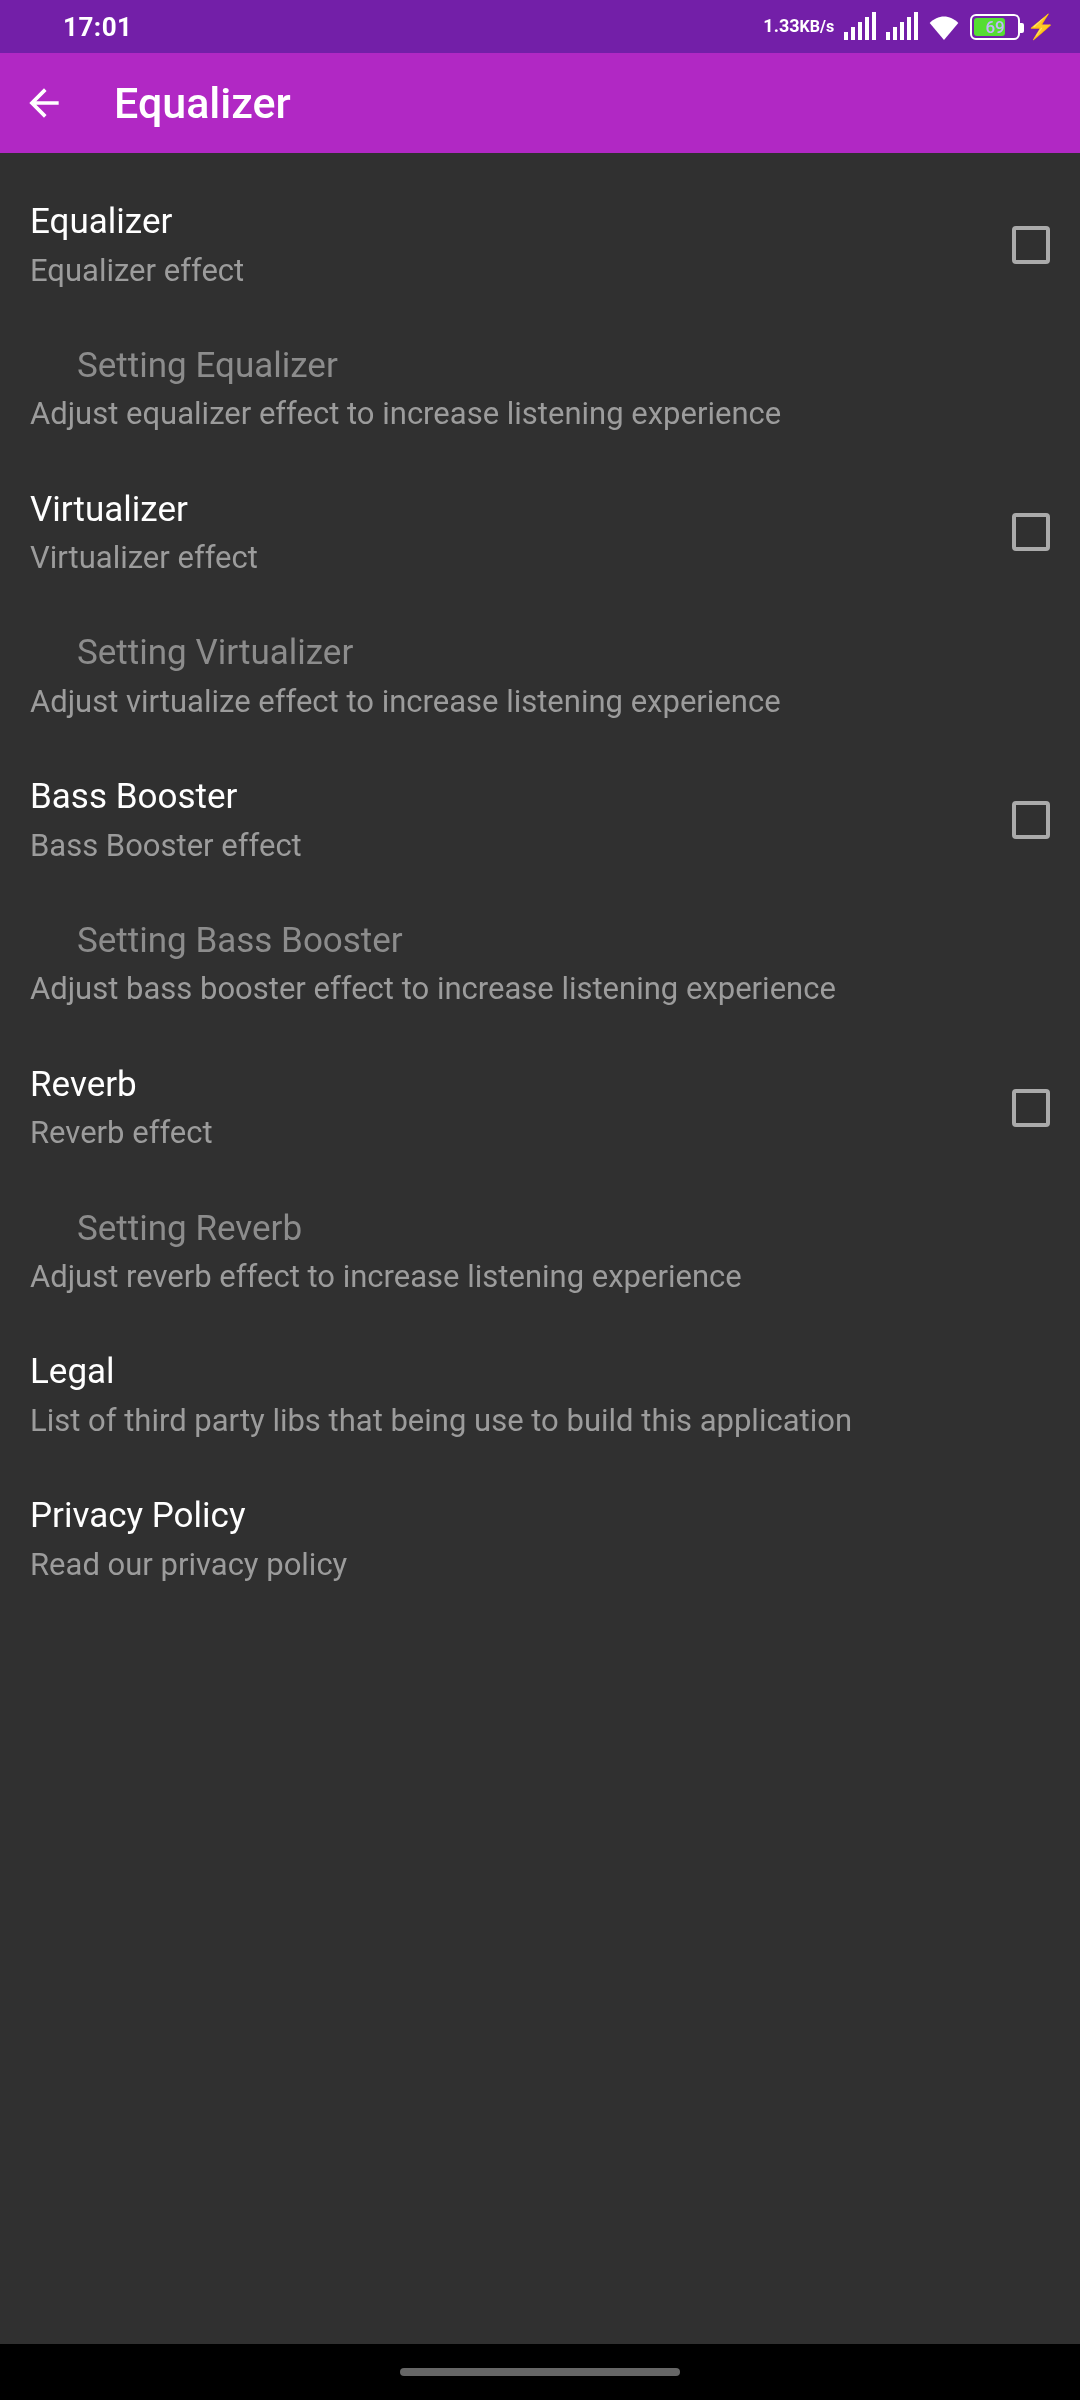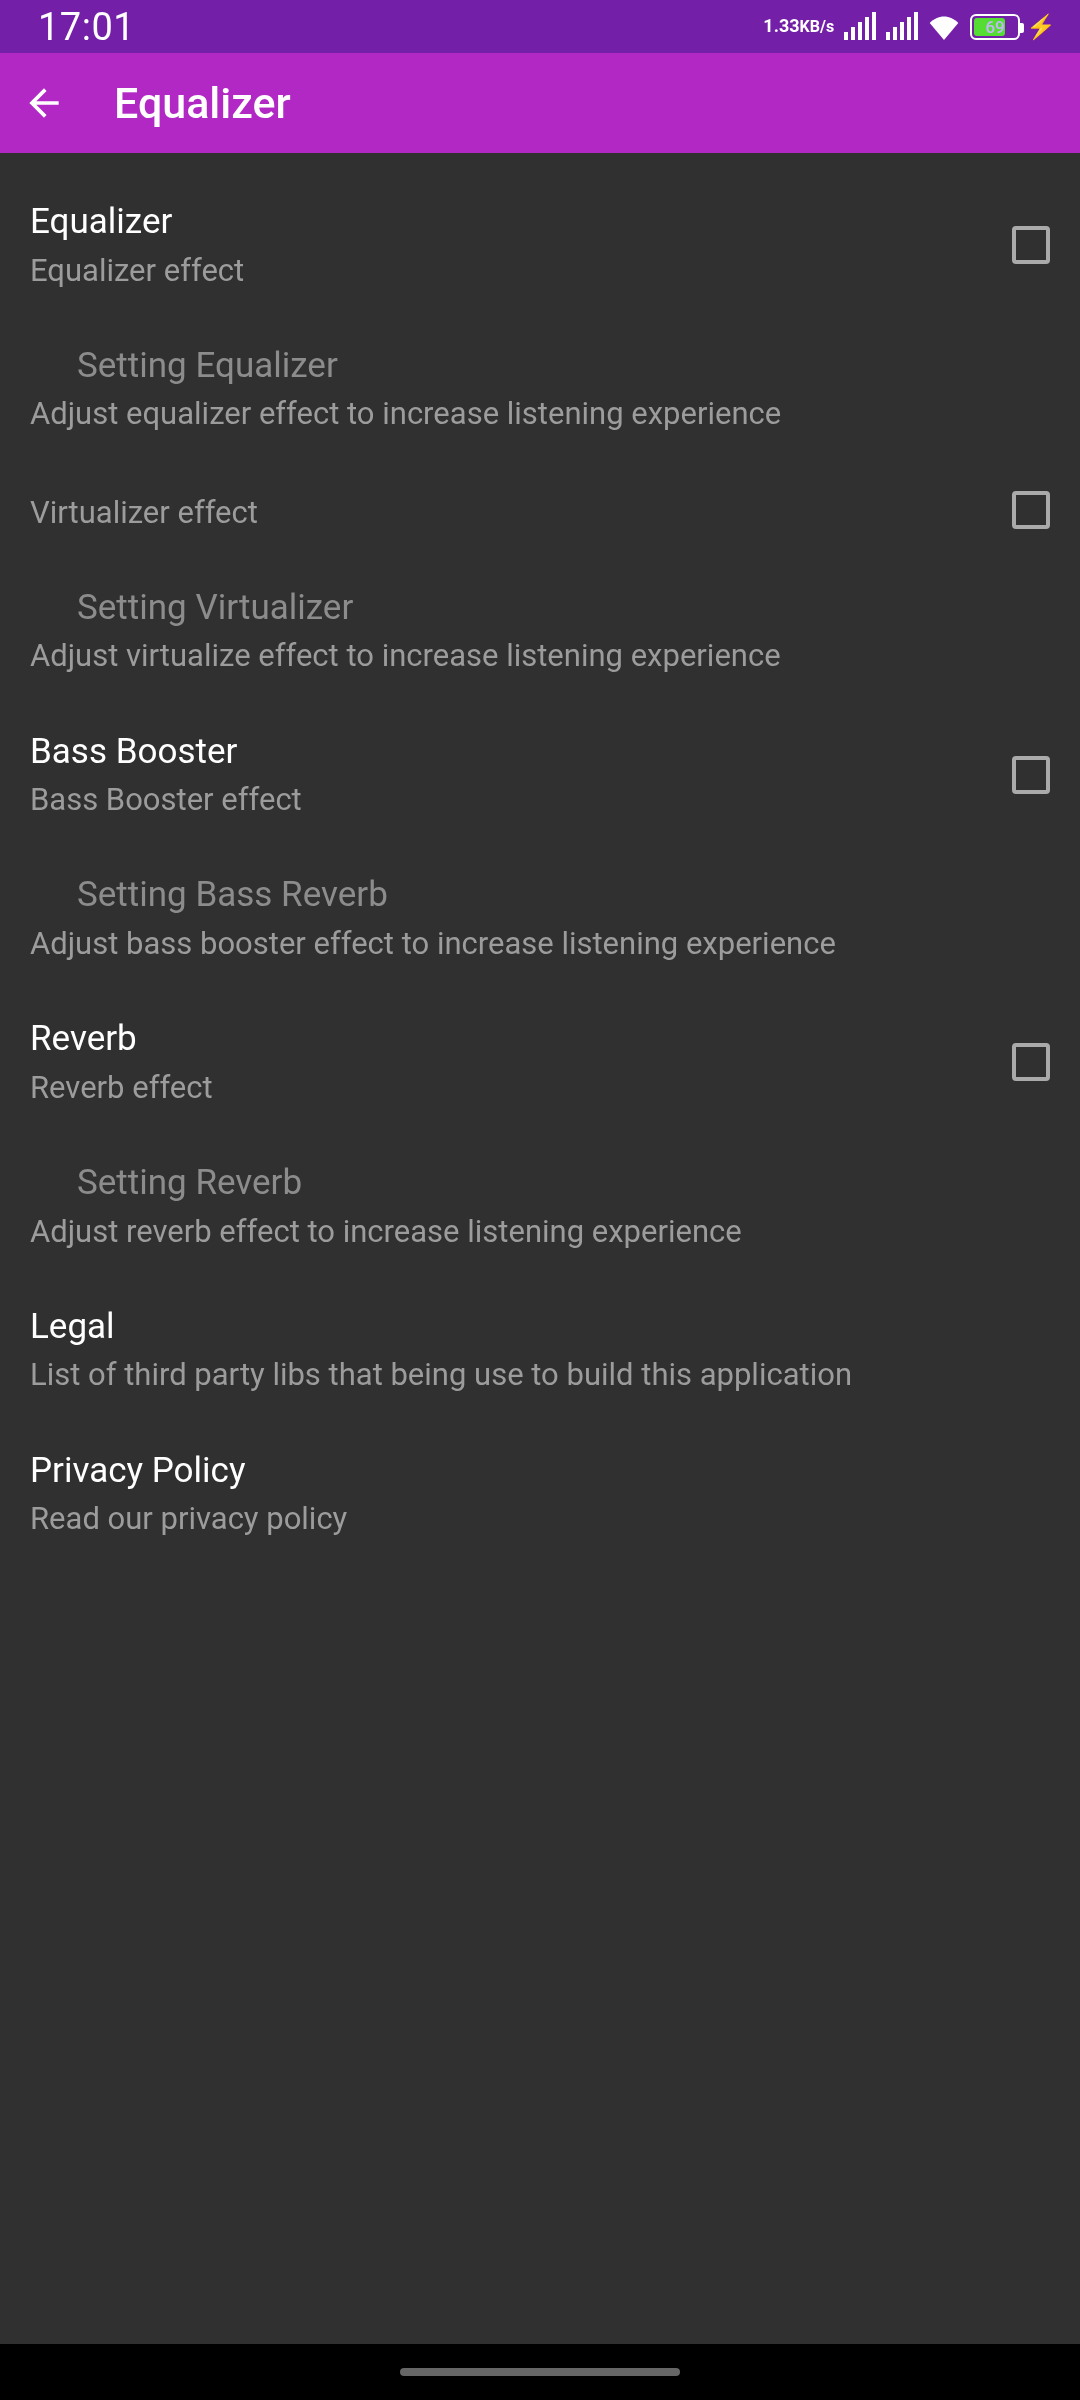--- a/index.html
+++ b/index.html
@@ -1,21 +1,21 @@
 <!DOCTYPE html>
 <html><head>
 <meta charset="utf-8">
 <style>
   * { margin: 0; padding: 0; box-sizing: border-box; }
   html, body { width: 1080px; height: 2400px; overflow: hidden; font-family: Roboto, "Segoe UI", Arial, sans-serif; background: #000; }
   .screen { width: 1080px; height: 2400px; background: #303030; position: relative; }
 
   
   .status-bar { height: 53px; background: #731fa8; display: flex; align-items: center; justify-content: space-between; padding: 0 24px 0 38px; color: #fff; }
-  .status-time { font-size: 38px; font-weight: 400; letter-spacing: 0.5px; }
+  .status-time { font-size: 26px; font-weight: 700; letter-spacing: 0.5px; margin-left: 25px; }
   .status-right { display: flex; align-items: center; gap: 10px; }
   .kbps { display:flex; flex-direction:row; align-items:flex-end; line-height:0.9; font-size:16px; font-weight:700;justify-content:center; }
   .kbps .n { font-size:18px; }
   .sigbars { display:flex; align-items:flex-end; gap:3px; height:26px; }
   .sigbars span { width:4px; background:#fff; display:block; }
   .sigbars span:nth-child(1){height:8px}
   .sigbars span:nth-child(2){height:13px}
   .sigbars span:nth-child(3){height:18px}
   .sigbars span:nth-child(4){height:23px}
   .sigbars span:nth-child(5){height:28px}
@@ -104,40 +104,41 @@
         <div class="checkbox"></div>
       </div>
       <div class="item muted">
         <div class="txt">
           <div class="title">Setting Equalizer</div>
           <div class="sub">Adjust equalizer effect to increase listening experience</div>
         </div>
       </div>
       <div class="item">
         <div class="txt">
+          <div class="title">Virtualizer</div>
           <div class="sub">Virtualizer effect</div>
         </div>
         <div class="checkbox"></div>
       </div>
       <div class="item muted">
         <div class="txt">
           <div class="title">Setting Virtualizer</div>
           <div class="sub">Adjust virtualize effect to increase listening experience</div>
         </div>
       </div>
       <div class="item">
         <div class="txt">
           <div class="title">Bass Booster</div>
           <div class="sub">Bass Booster effect</div>
         </div>
         <div class="checkbox"></div>
       </div>
       <div class="item muted">
         <div class="txt">
-          <div class="title">Setting Bass Reverb</div>
+          <div class="title">Setting Bass Booster</div>
           <div class="sub">Adjust bass booster effect to increase listening experience</div>
         </div>
       </div>
       <div class="item">
         <div class="txt">
           <div class="title">Reverb</div>
           <div class="sub">Reverb effect</div>
         </div>
         <div class="checkbox"></div>
       </div>

